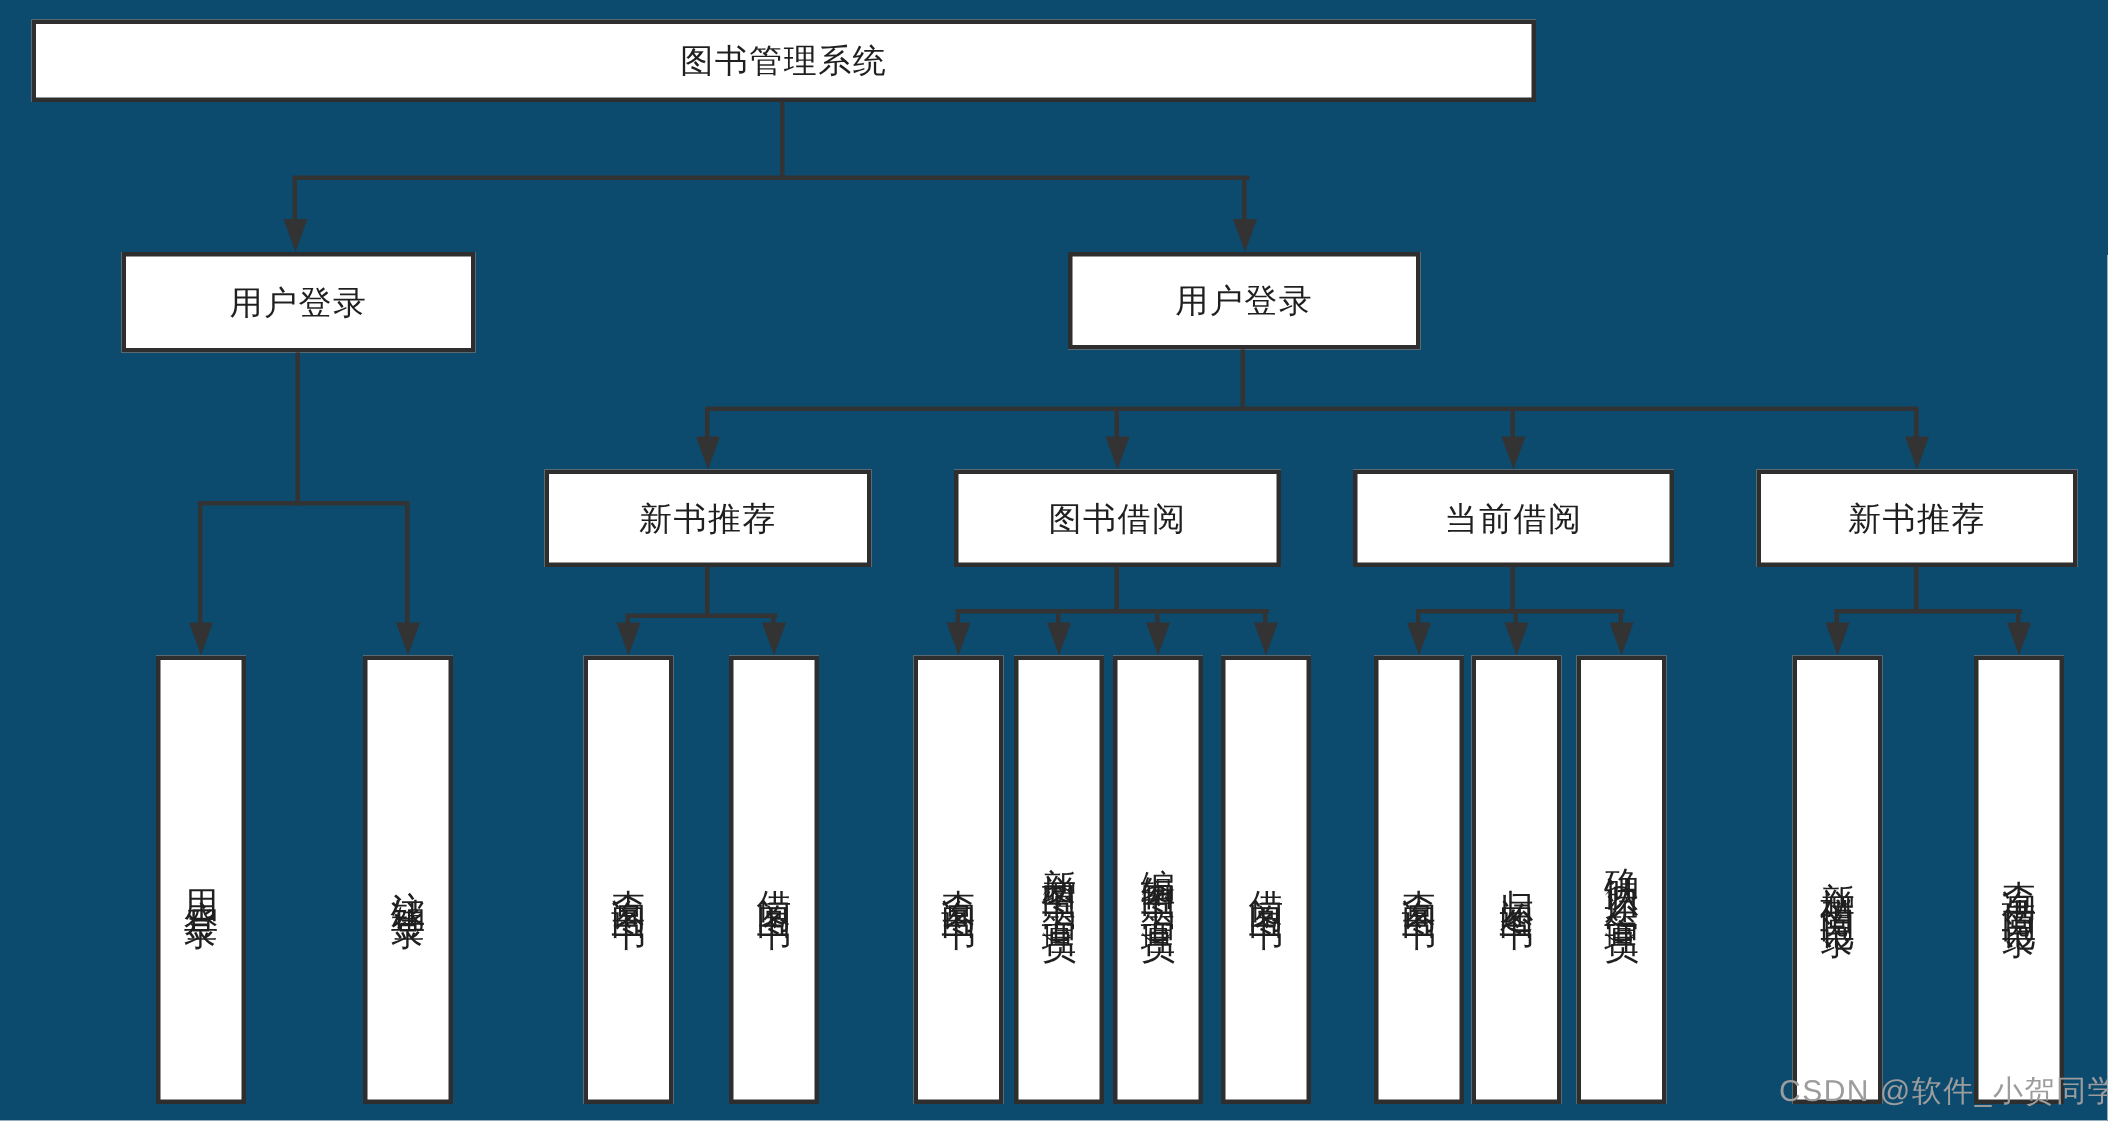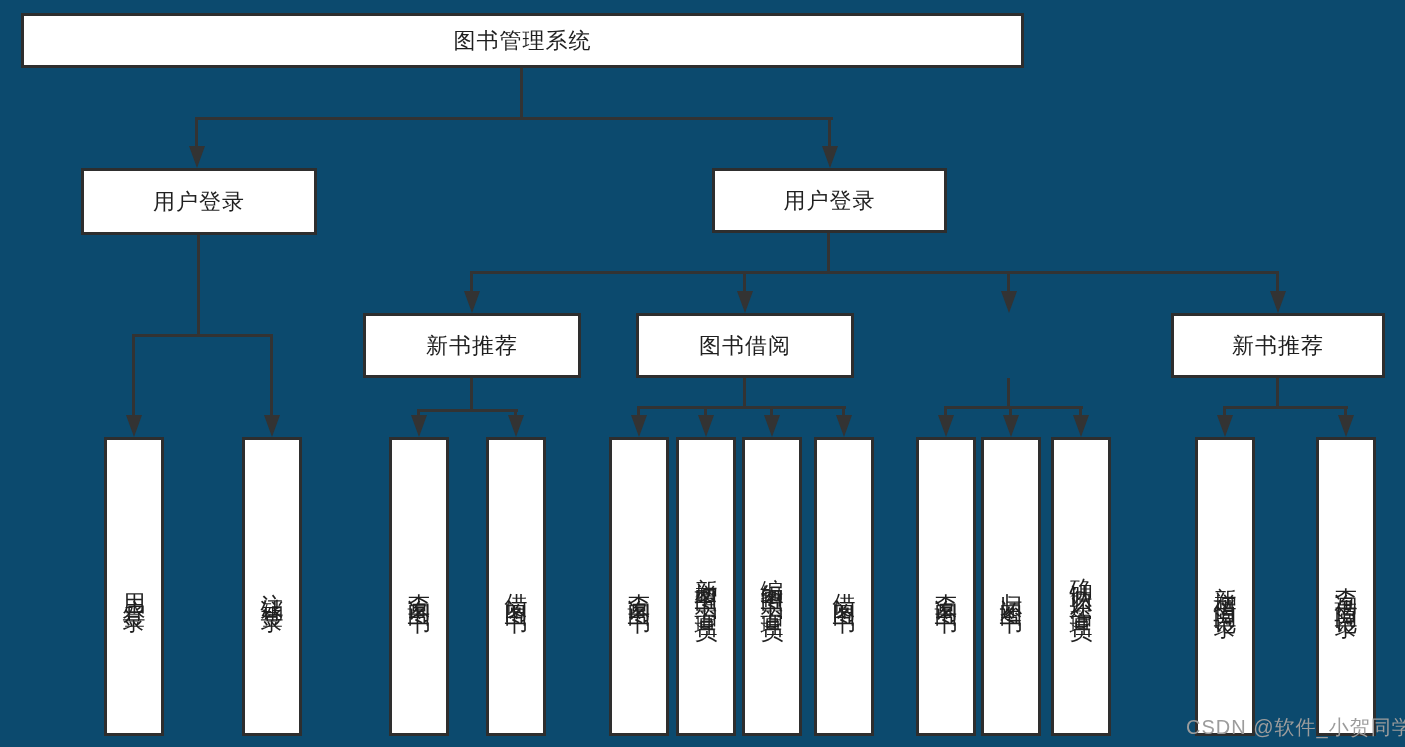--- a/index.html
+++ b/index.html
@@ -92,20 +92,21 @@
   <div class="arrow" style="left:464px; top:291px;"></div>
   <div class="vline" style="left:743px; top:274px; height:19px;"></div>
   <div class="arrow" style="left:737px; top:291px;"></div>
   <div class="vline" style="left:1007px; top:274px; height:19px;"></div>
   <div class="arrow" style="left:1001px; top:291px;"></div>
   <div class="vline" style="left:1276px; top:274px; height:19px;"></div>
   <div class="arrow" style="left:1270px; top:291px;"></div>
 
   <div class="box hbox" style="left:636px; top:313px; width:218px; height:65px;">图书借阅</div>
   <div class="box hbox" style="left:363px; top:313px; width:218px; height:65px;">新书推荐</div>
+  <div class="box hbox" style="left:902px; top:313px; width:214px; height:65px;">当前借阅</div>
   <div class="box hbox" style="left:1171px; top:313px; width:214px; height:65px;">新书推荐</div>
 
   <div class="vline" style="left:470px; top:378px; height:34px;"></div>
   <div class="hline" style="left:417px; top:409px; width:101px;"></div>
   <div class="vline" style="left:417px; top:412px; height:6px;"></div>
   <div class="arrow" style="left:411px; top:415px;"></div>
   <div class="vline" style="left:514px; top:412px; height:6px;"></div>
   <div class="arrow" style="left:508px; top:415px;"></div>
 
   <div class="vline" style="left:743px; top:378px; height:31px;"></div>

